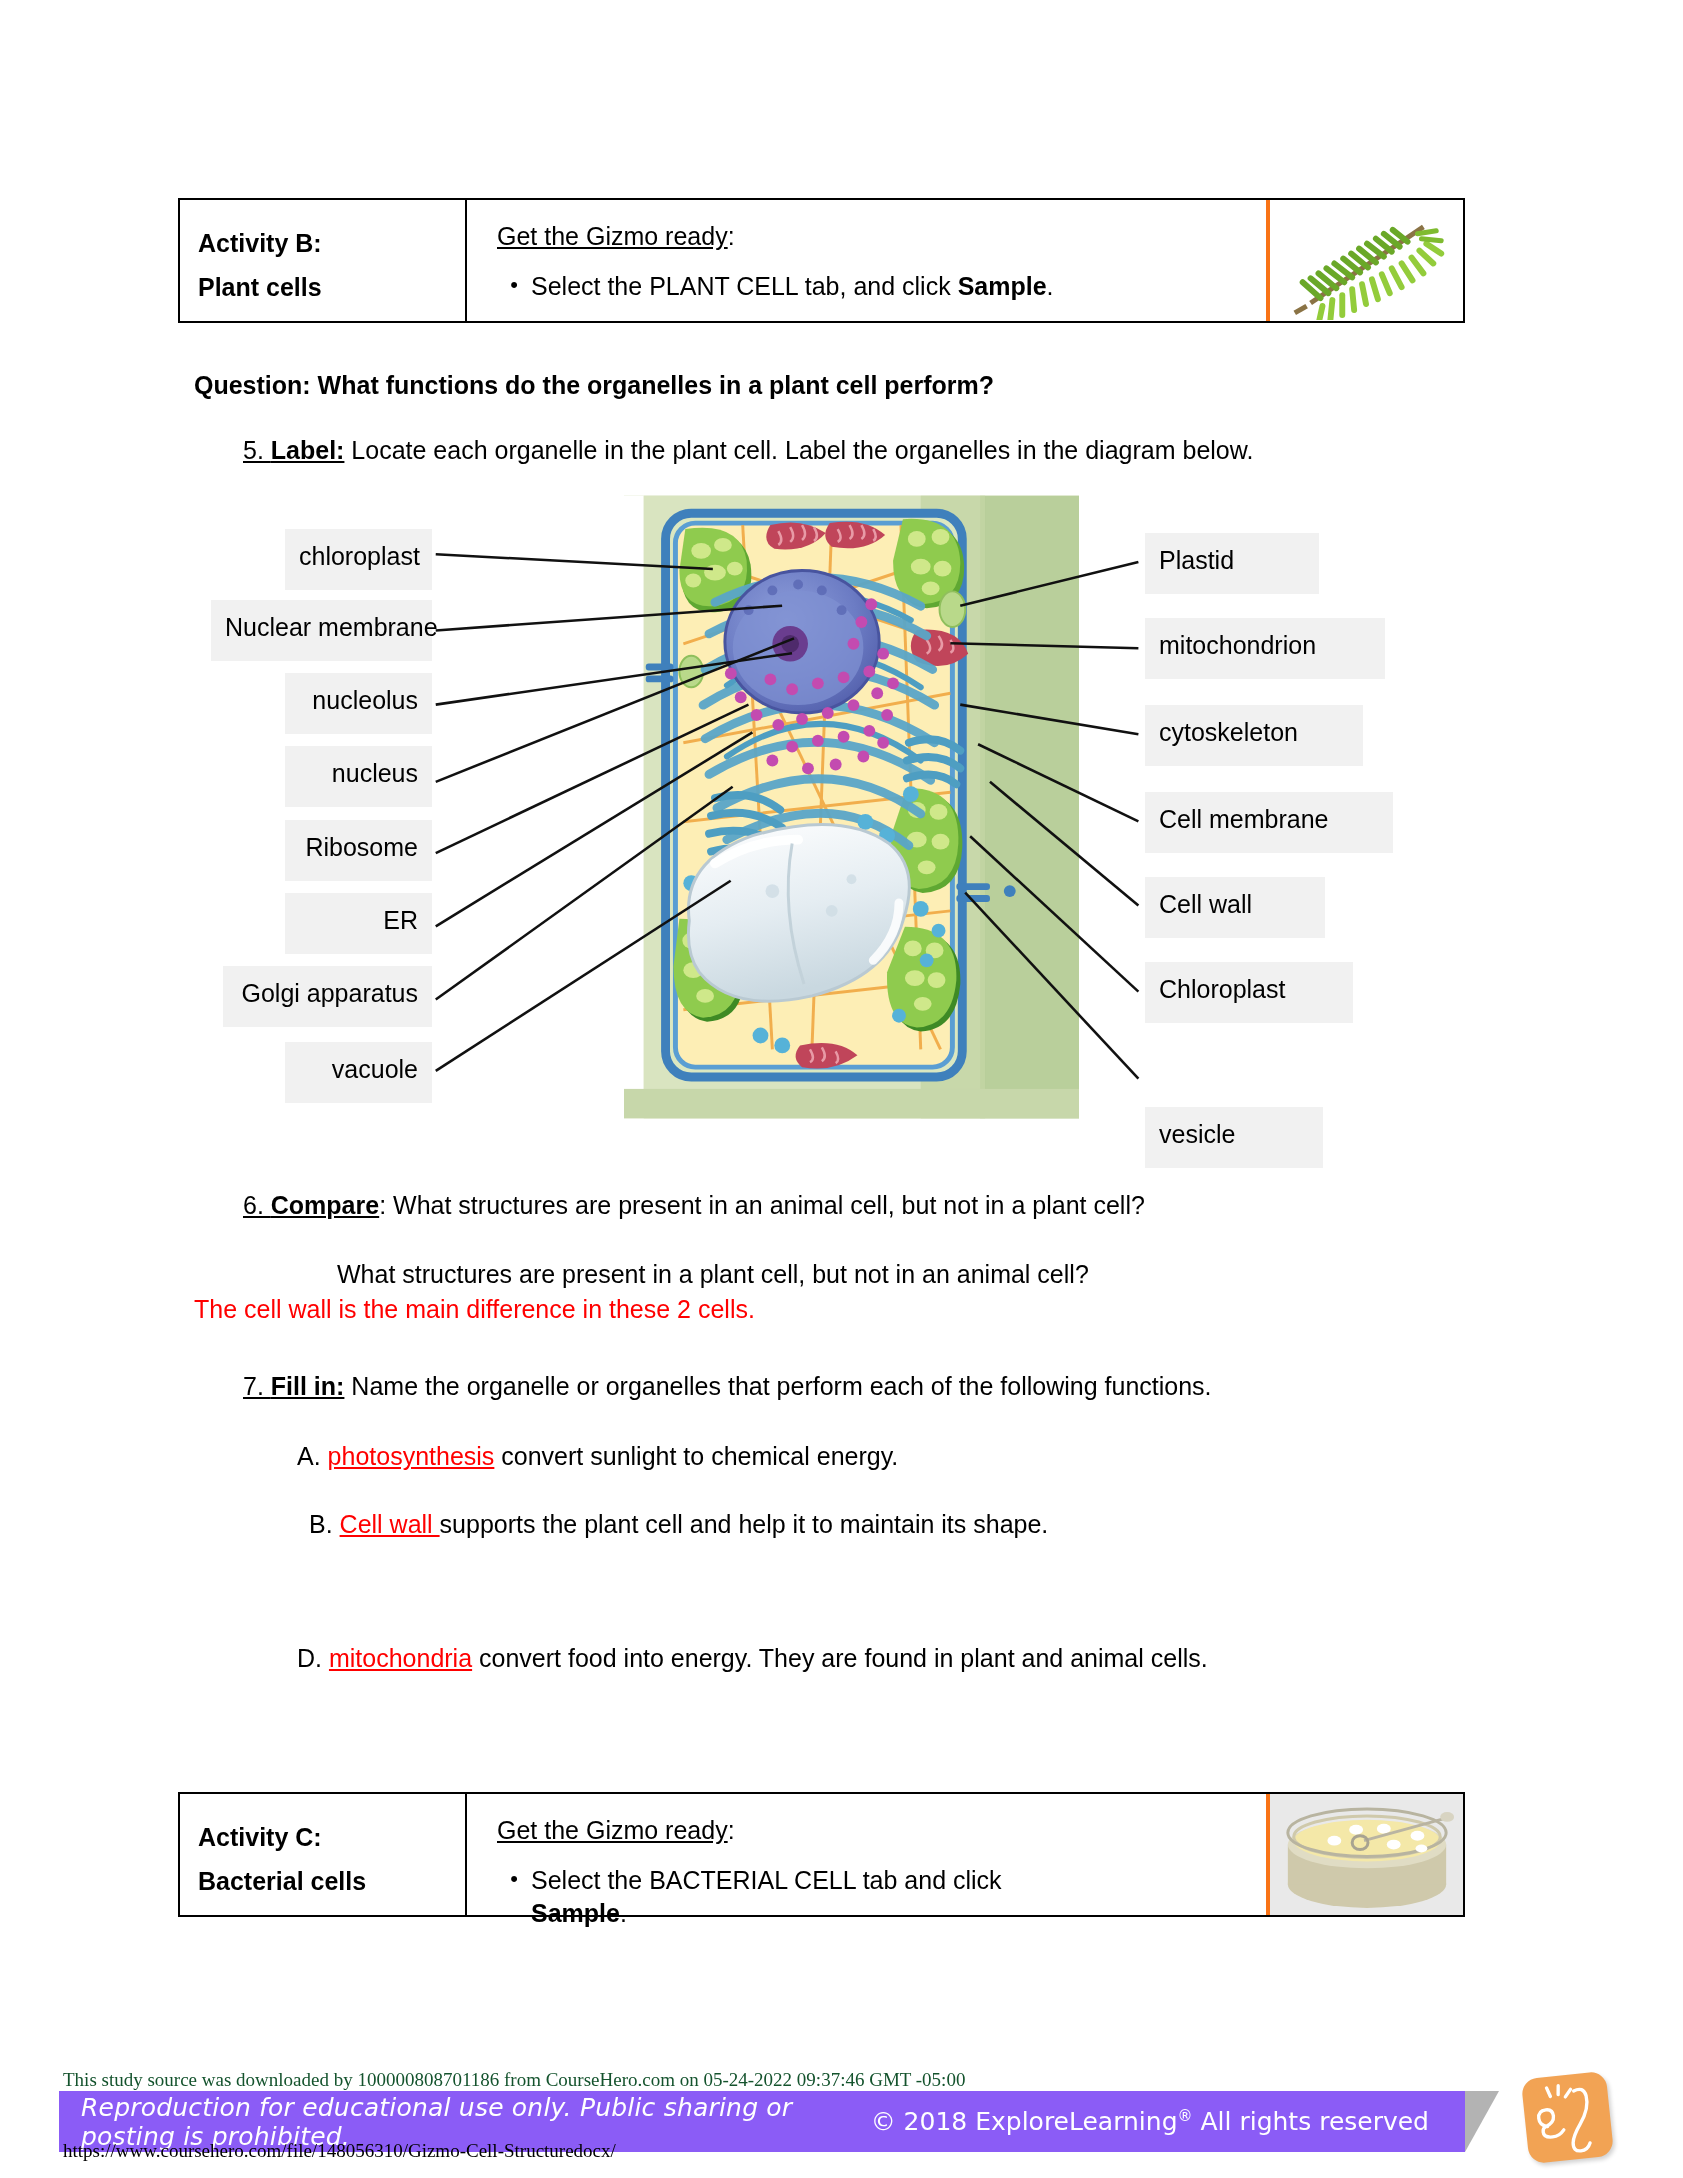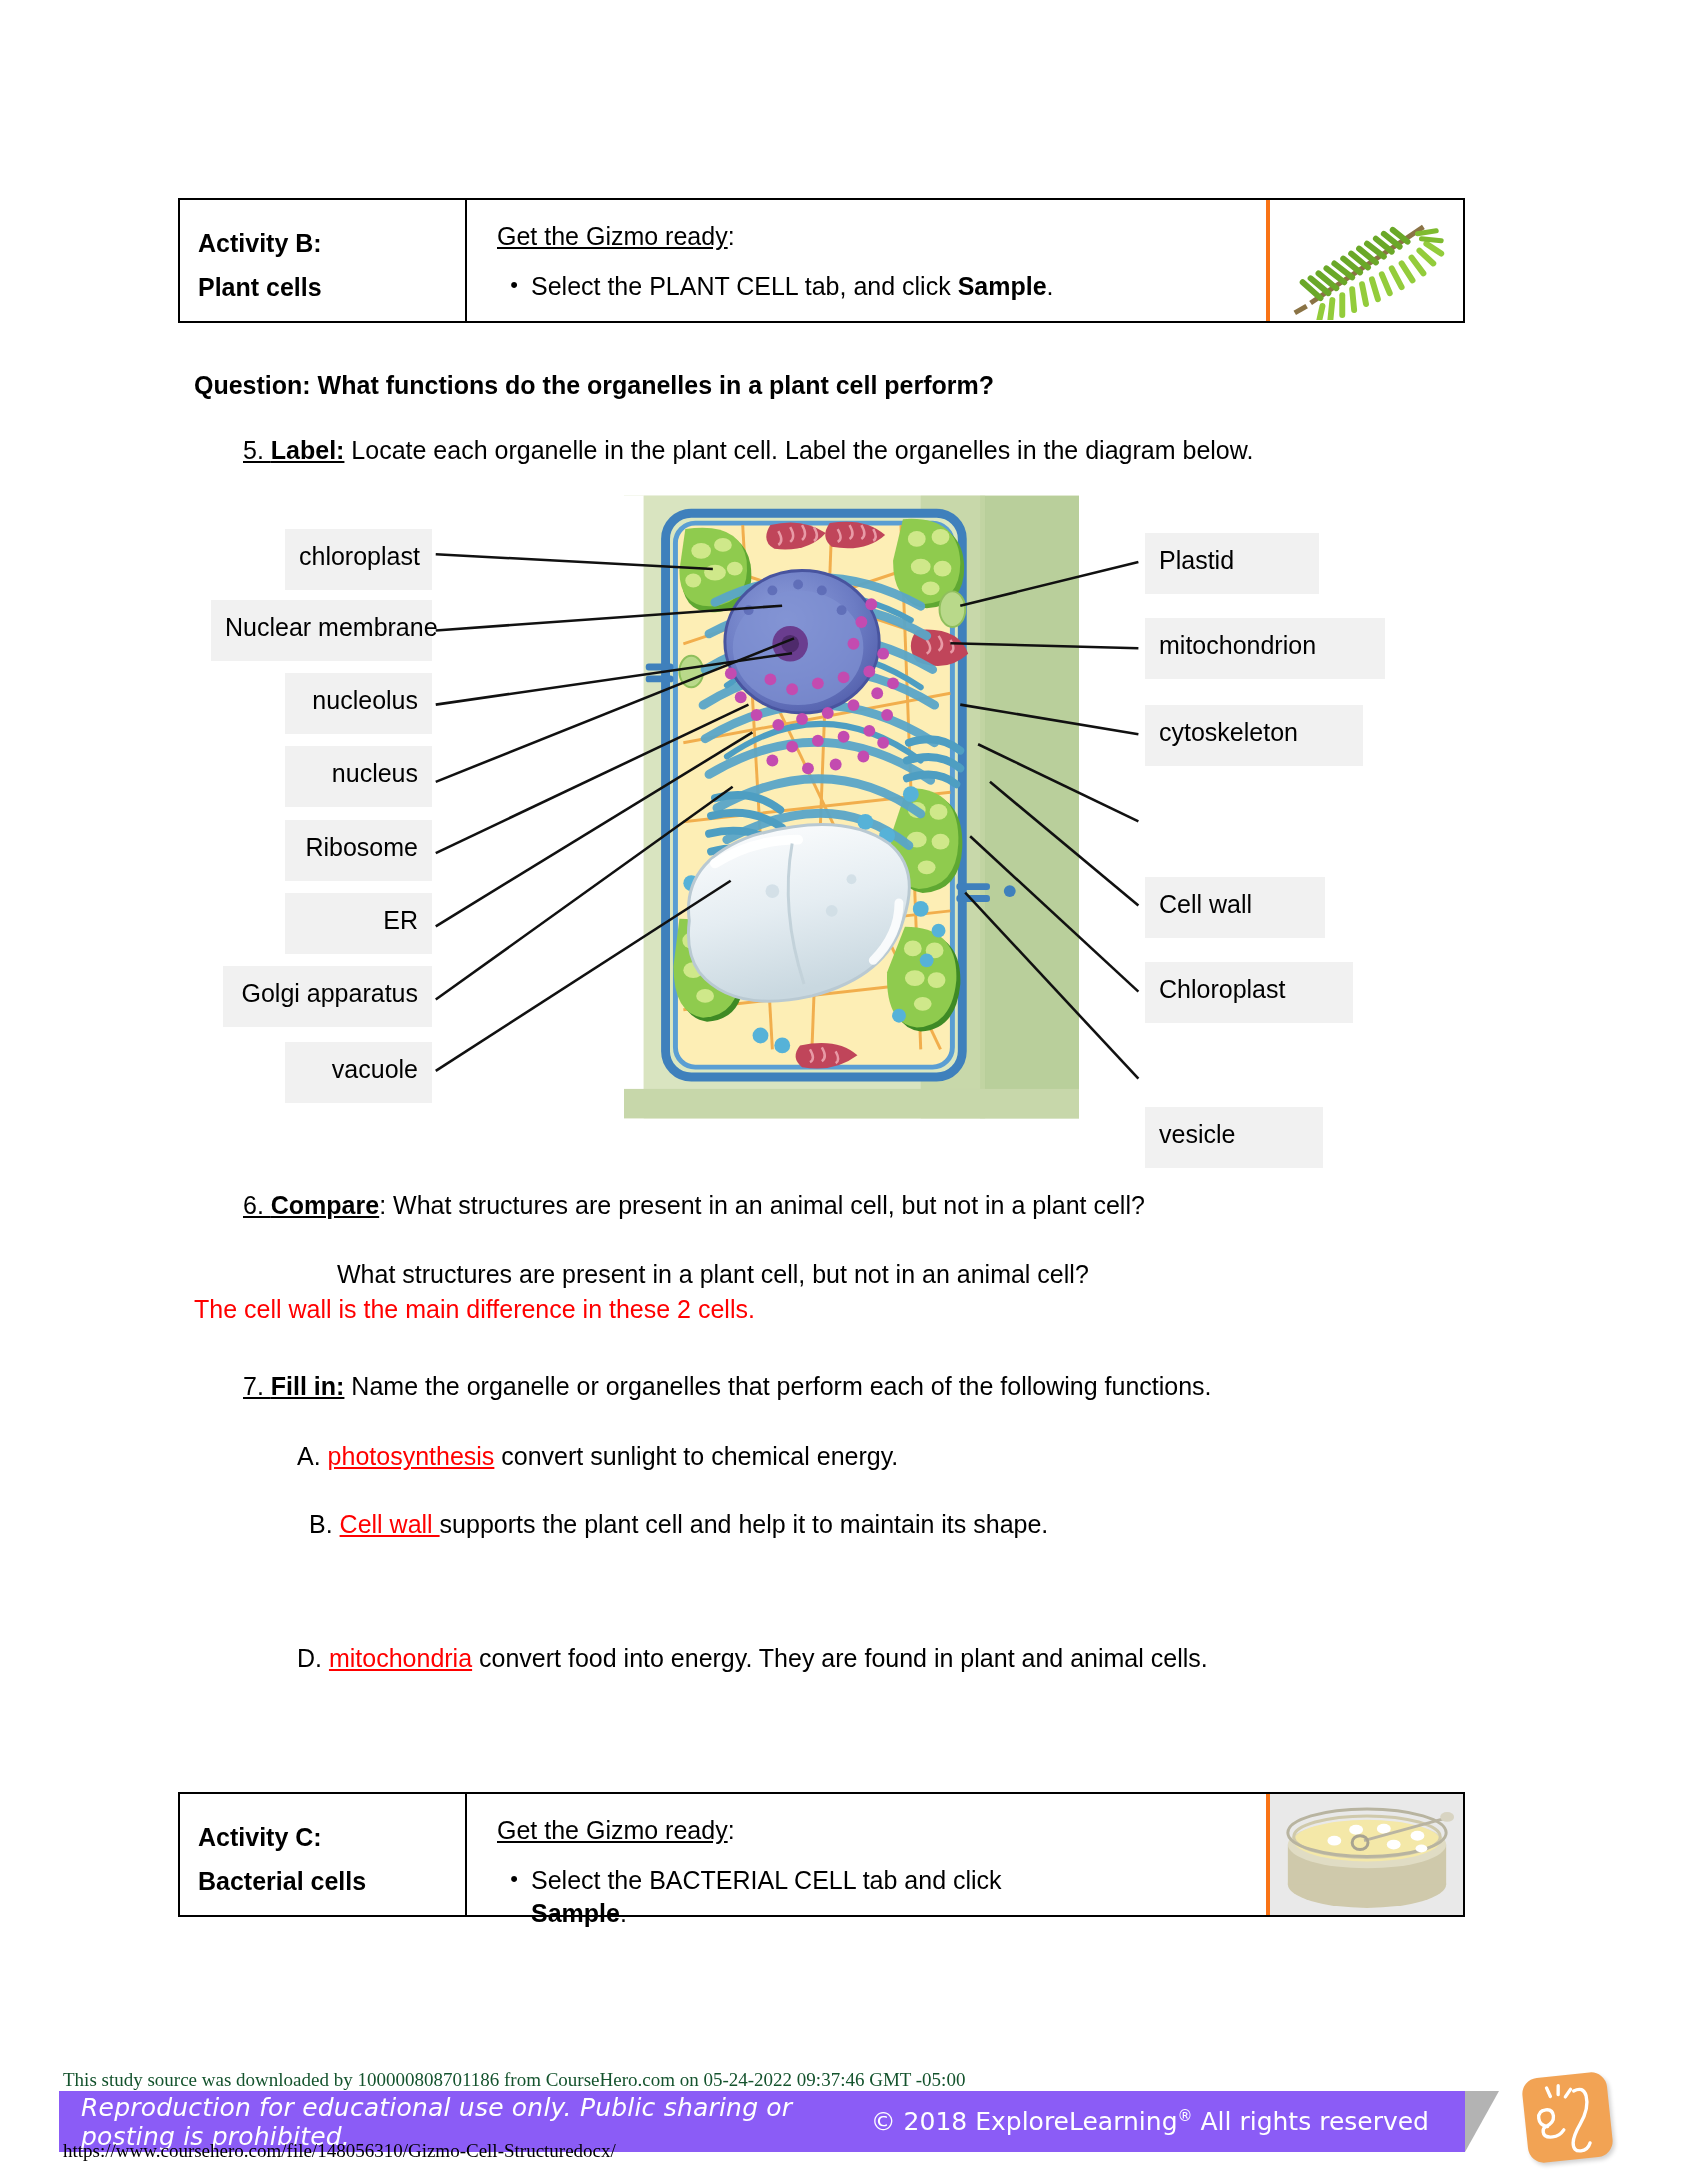--- a/index.html
+++ b/index.html
@@ -431,20 +431,21 @@
     <div class="lbl lbl-left" style="left:285px;top:673px;width:147px;height:61px;">nucleolus</div>
     <div class="lbl lbl-left" style="left:285px;top:746px;width:147px;height:61px;">nucleus</div>
     <div class="lbl lbl-left" style="left:285px;top:820px;width:147px;height:61px;">Ribosome</div>
     <div class="lbl lbl-left" style="left:285px;top:893px;width:147px;height:61px;">ER</div>
     <div class="lbl lbl-left" style="left:223px;top:966px;width:209px;height:61px;">Golgi apparatus</div>
     <div class="lbl lbl-left" style="left:285px;top:1042px;width:147px;height:61px;">vacuole</div>
 
     <div class="lbl lbl-right" style="left:1145px;top:533px;width:174px;height:61px;">Plastid</div>
     <div class="lbl lbl-right" style="left:1145px;top:618px;width:240px;height:61px;">mitochondrion</div>
     <div class="lbl lbl-right" style="left:1145px;top:705px;width:218px;height:61px;">cytoskeleton</div>
+    <div class="lbl lbl-right" style="left:1145px;top:792px;width:248px;height:61px;">Cell membrane</div>
     <div class="lbl lbl-right" style="left:1145px;top:877px;width:180px;height:61px;">Cell wall</div>
     <div class="lbl lbl-right" style="left:1145px;top:962px;width:208px;height:61px;">Chloroplast</div>
     <div class="lbl lbl-right" style="left:1145px;top:1107px;width:178px;height:61px;">vesicle</div>
   </div>
 
   <div class="para" style="left:243px;top:1188px;">
     <span class="u">6. </span><b class="u">Compare</b><span>: What structures are present in an animal cell, but not in a plant cell?</span>
   </div>
   <div class="para" style="left:337px;top:1257px;">What structures are present in a plant cell, but not in an animal cell?</div>
   <div class="para red" style="left:194px;top:1292px;">The cell wall is the main difference in these 2 cells.</div>

